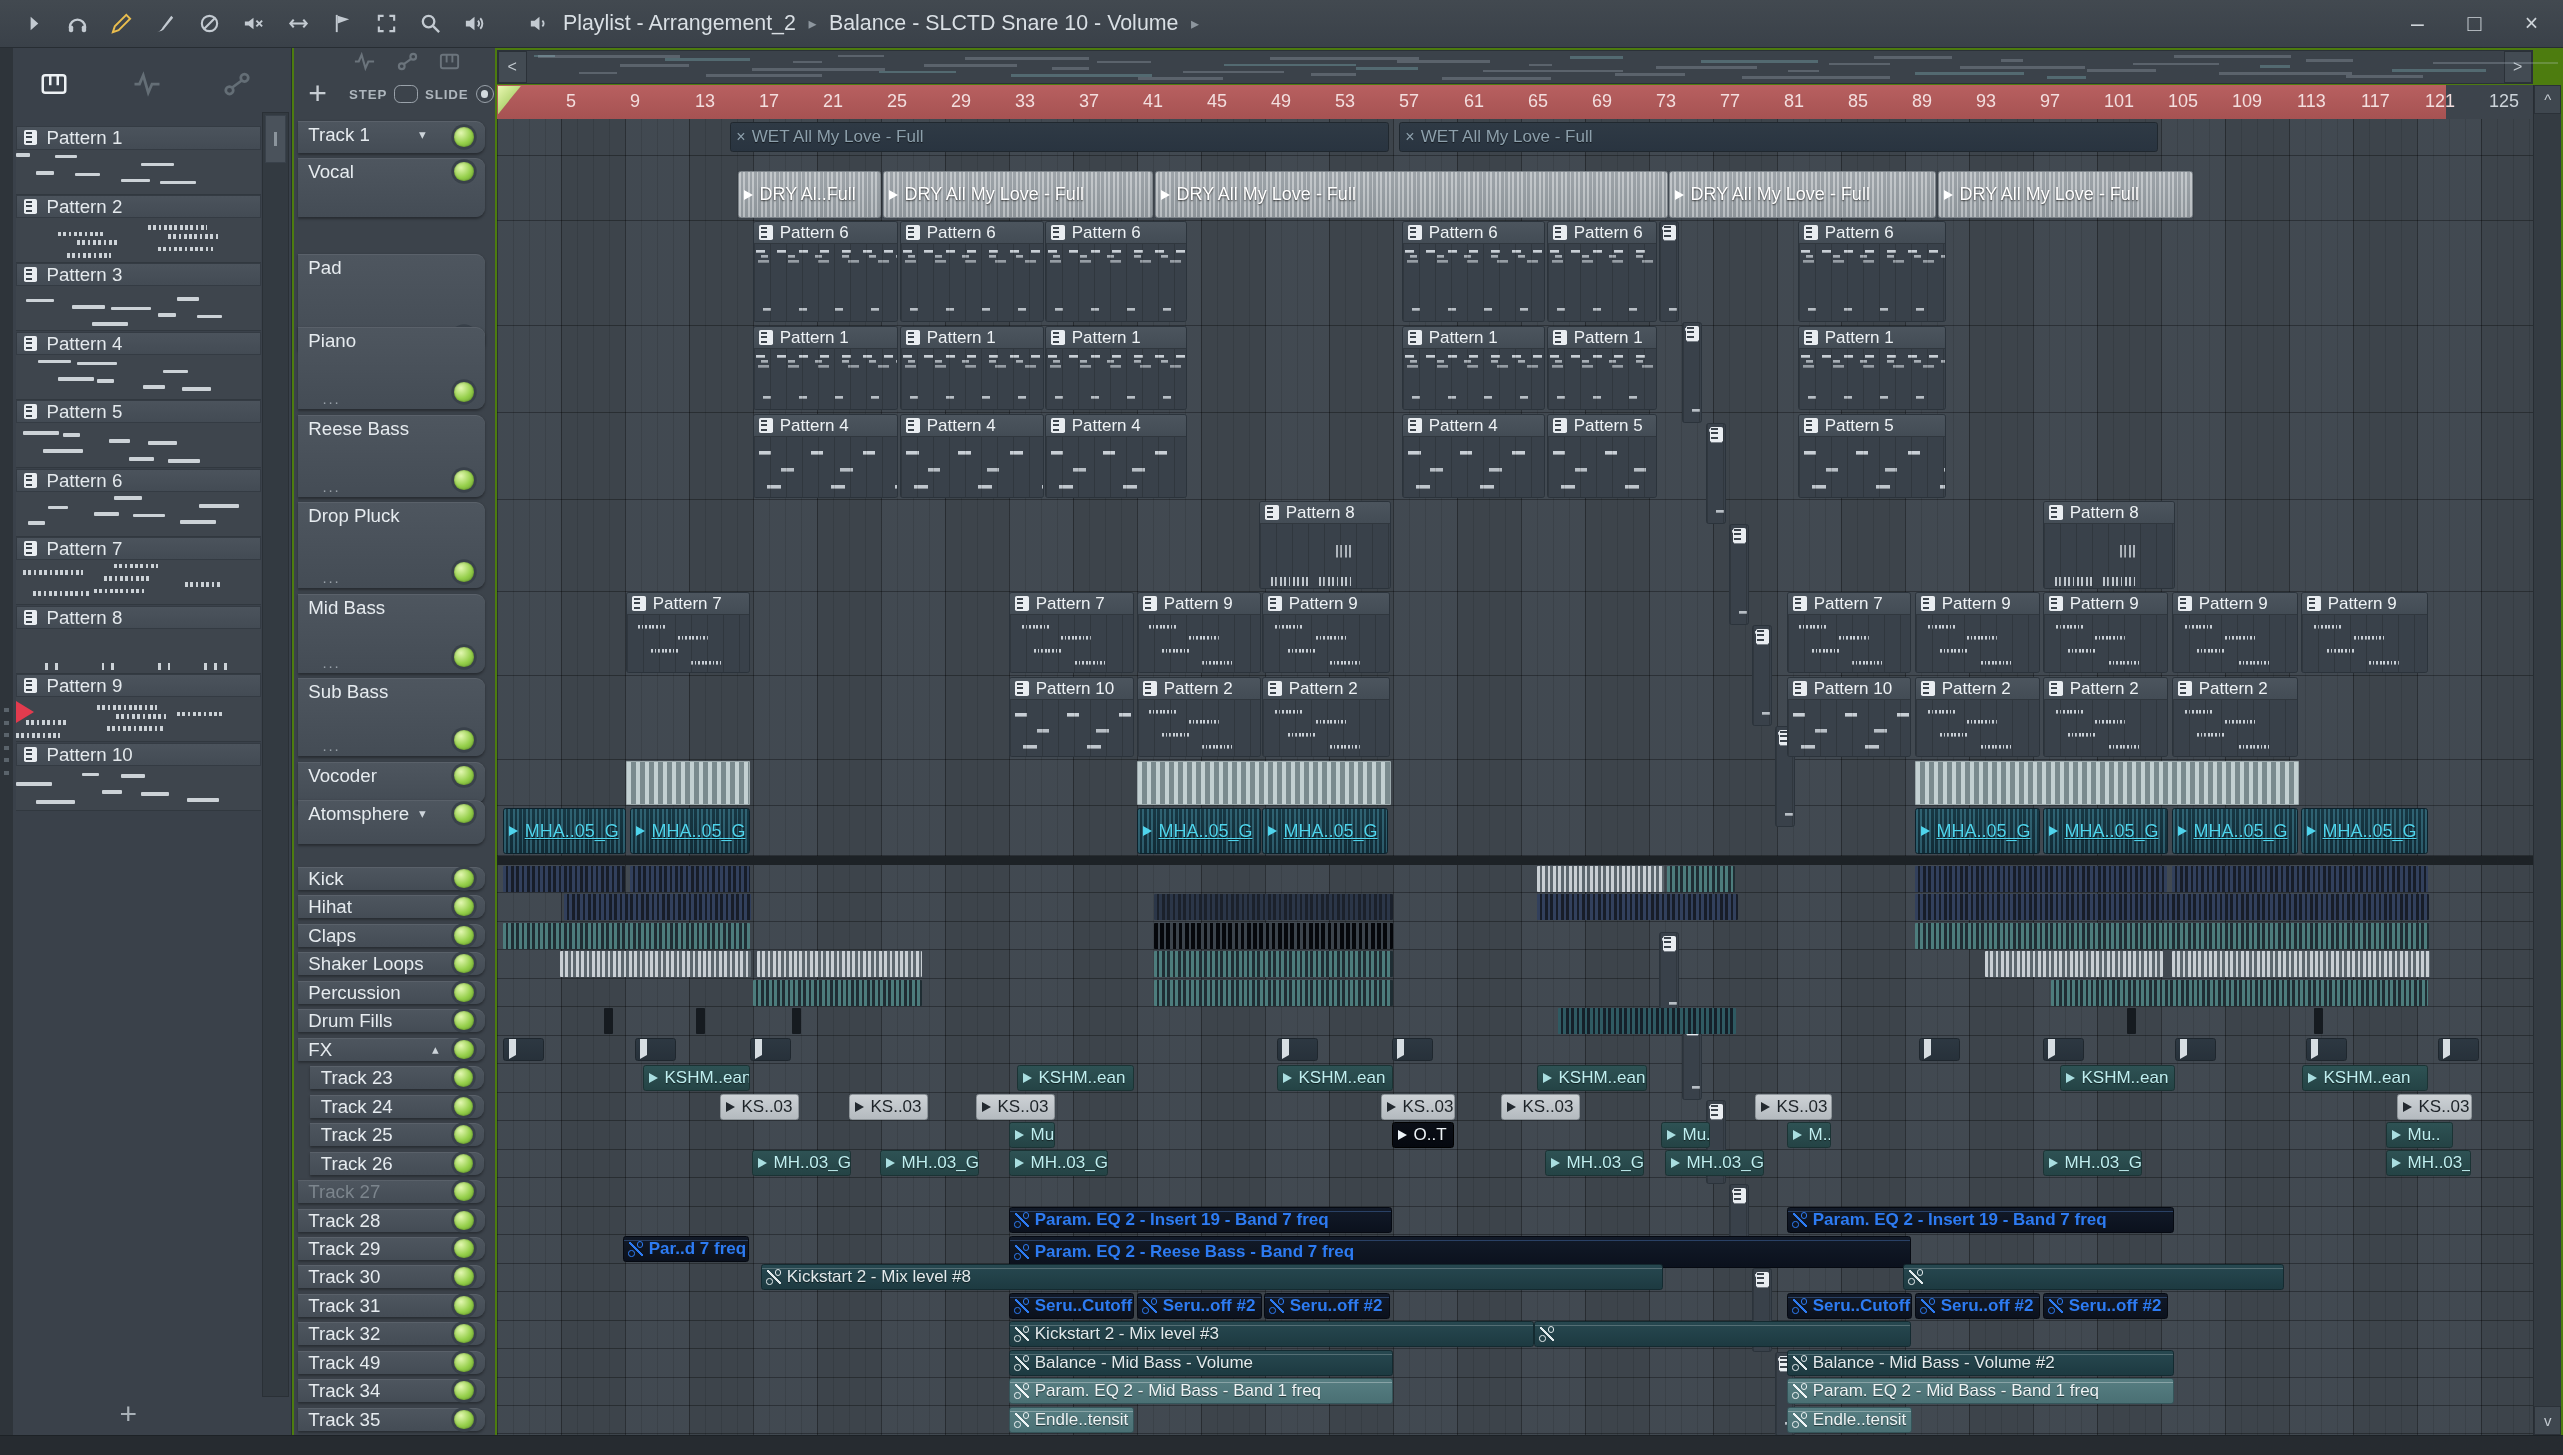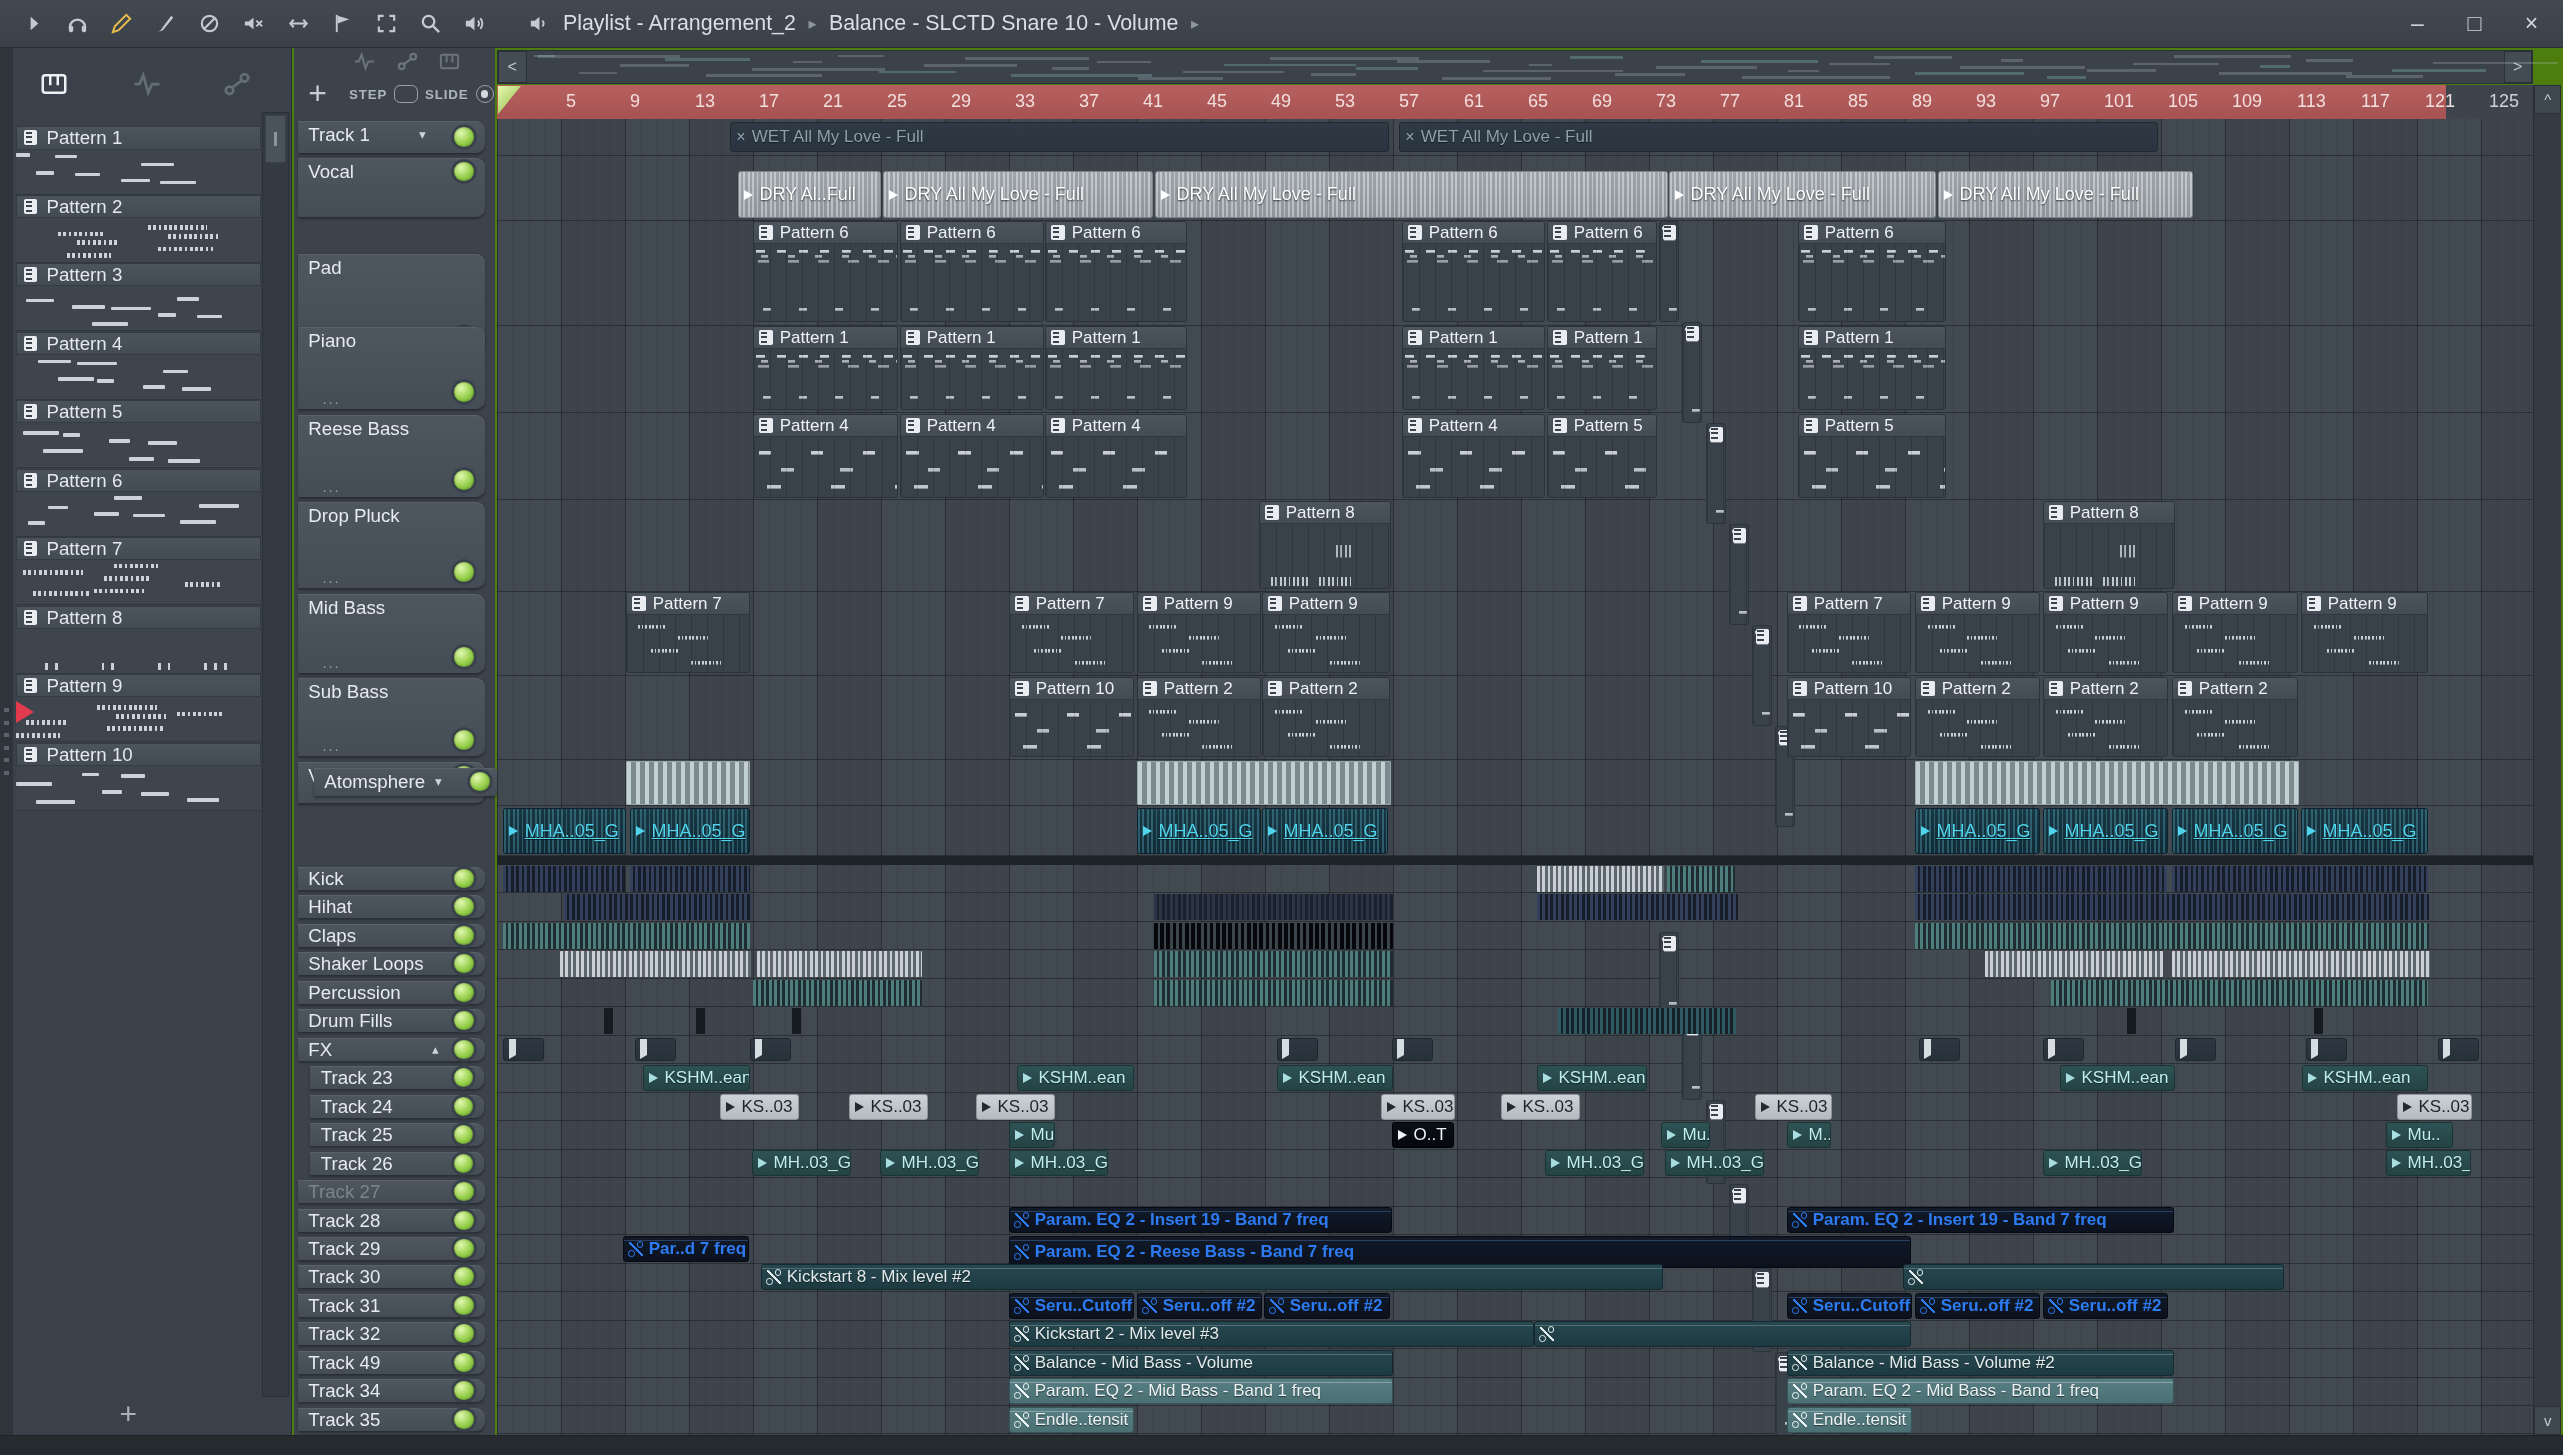--- a/index.html
+++ b/index.html
@@ -510,21 +510,21 @@
         </div>
         <div class="pill" style="top: 630px; height: 78px;">
           <span class="tname">Sub Bass</span>
           <span class="led" style="top: 52px;"></span>
           <span class="dots">...</span>
         </div>
         <div class="pill" style="top: 714px; height: 41px;">
           <span class="tname">Vocoder</span>
           <span class="led" style="top: 3.6px;"></span>
         </div>
-        <div class="pill" style="top: 720px; height: 28px; margin-left: 16px;">
+        <div class="pill" style="top: 752px; height: 44px;">
           <span class="tname">Atomsphere</span>
           <span class="caret" style="right: 59px;">▾</span>
           <span class="led" style="top: 3.6px;"></span>
         </div>
         <div class="pill" style="top: 819px; height: 23px;">
           <span class="tname" style="top: 0.9px;">Kick</span>
           <span class="led" style="top: 1.8px;"></span>
         </div>
         <div class="pill" style="top: 847px; height: 23px;">
           <span class="tname" style="top: 0.9px;">Hihat</span>
@@ -1313,21 +1313,21 @@
       </div>
       <div class="clip k-auto_blue" style="left: 512px; top: 1117px; width: 902px; height: 32px;">
         <div class="lblrow">
           <span class="lnk"></span>
           <span class="lbl">Param. EQ 2 - Reese Bass - Band 7 freq</span>
         </div>
       </div>
       <div class="clip k-auto_teal" style="left: 264px; top: 1145px; width: 902px; height: 26px;">
         <div class="lblrow">
           <span class="lnk"></span>
-          <span class="lbl">Kickstart 8 - Mix level #2</span>
+          <span class="lbl">Kickstart 2 - Mix level #8</span>
         </div>
       </div>
       <div class="clip k-auto_teal" style="left: 1406px; top: 1145px; width: 381px; height: 26px;">
         <div class="lblrow">
           <span class="lnk"></span>
         </div>
       </div>
       <div class="clip k-auto_blue" style="left: 512px; top: 1174px; width: 125px; height: 26px;">
         <div class="lblrow">
           <span class="lnk"></span>

